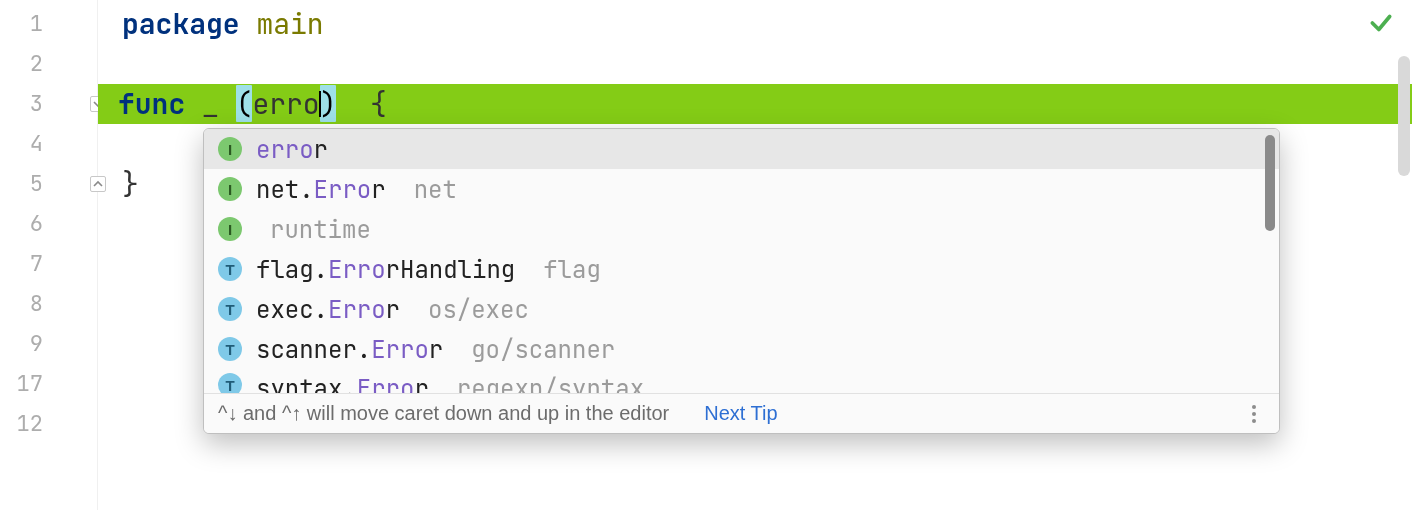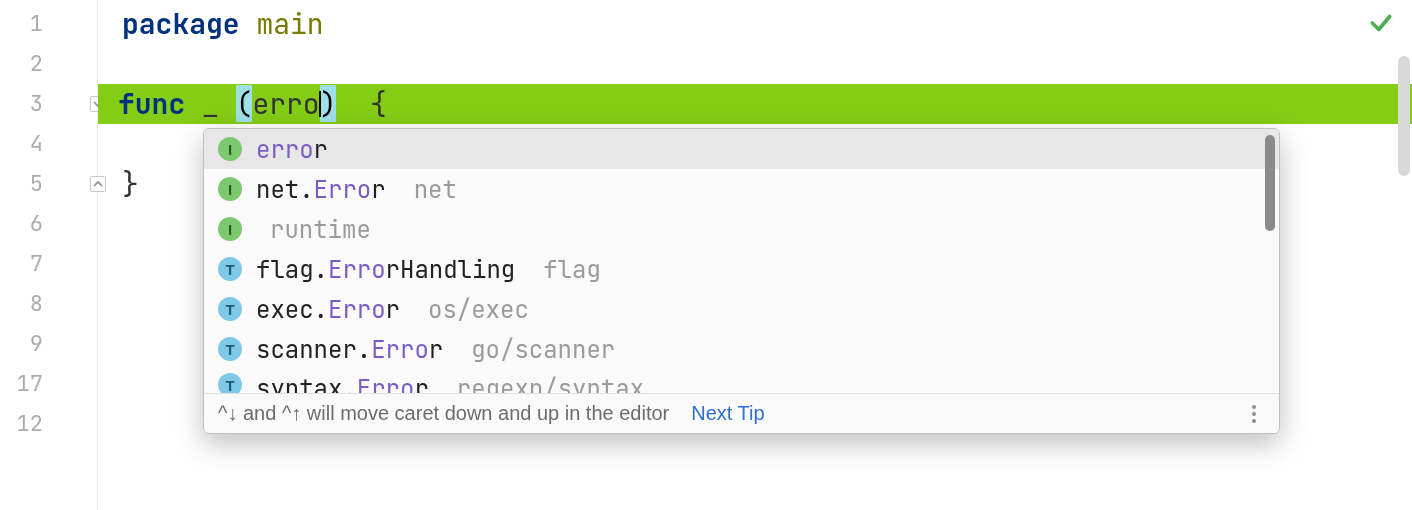--- a/index.html
+++ b/index.html
@@ -144,21 +144,21 @@
   .popup-footer {
     height:40px;
     border-top:1px solid #e1e1e1;
     background:#fafafa;
     display:flex;
     align-items:center;
     padding:0 14px;
     font-size:20px;
     font-family: -apple-system, "Segoe UI", sans-serif;
     color:#6c6c6c;
-    gap:8px;
+    gap:21px;
   }
   .popup-footer .link { color:#2e6fd3; margin-left:14px;text-align:right;}
   .popup-footer .spacer { flex:1; }
   .kebab { width:22px;height:22px; display:flex;flex-direction:column;justify-content:space-between;align-items:center;padding:2px 0;}
   .kebab i{width:4px;height:4px;border-radius:50%;background:#8c8c8c;display:block;}
   .keyhint { font-family: -apple-system, sans-serif; }
 </style>
 </head>
 <body>
 

